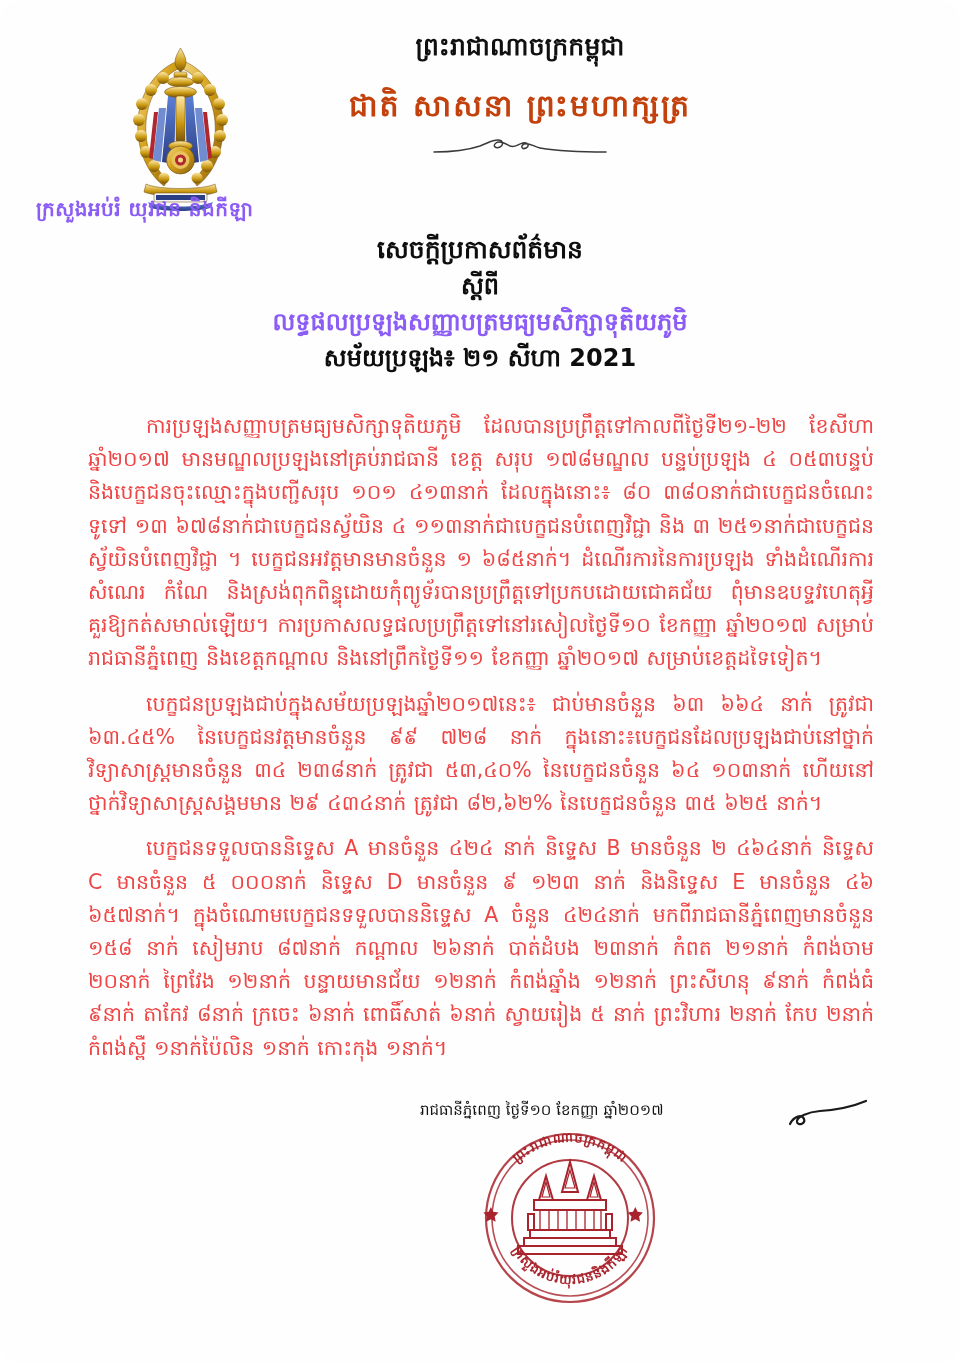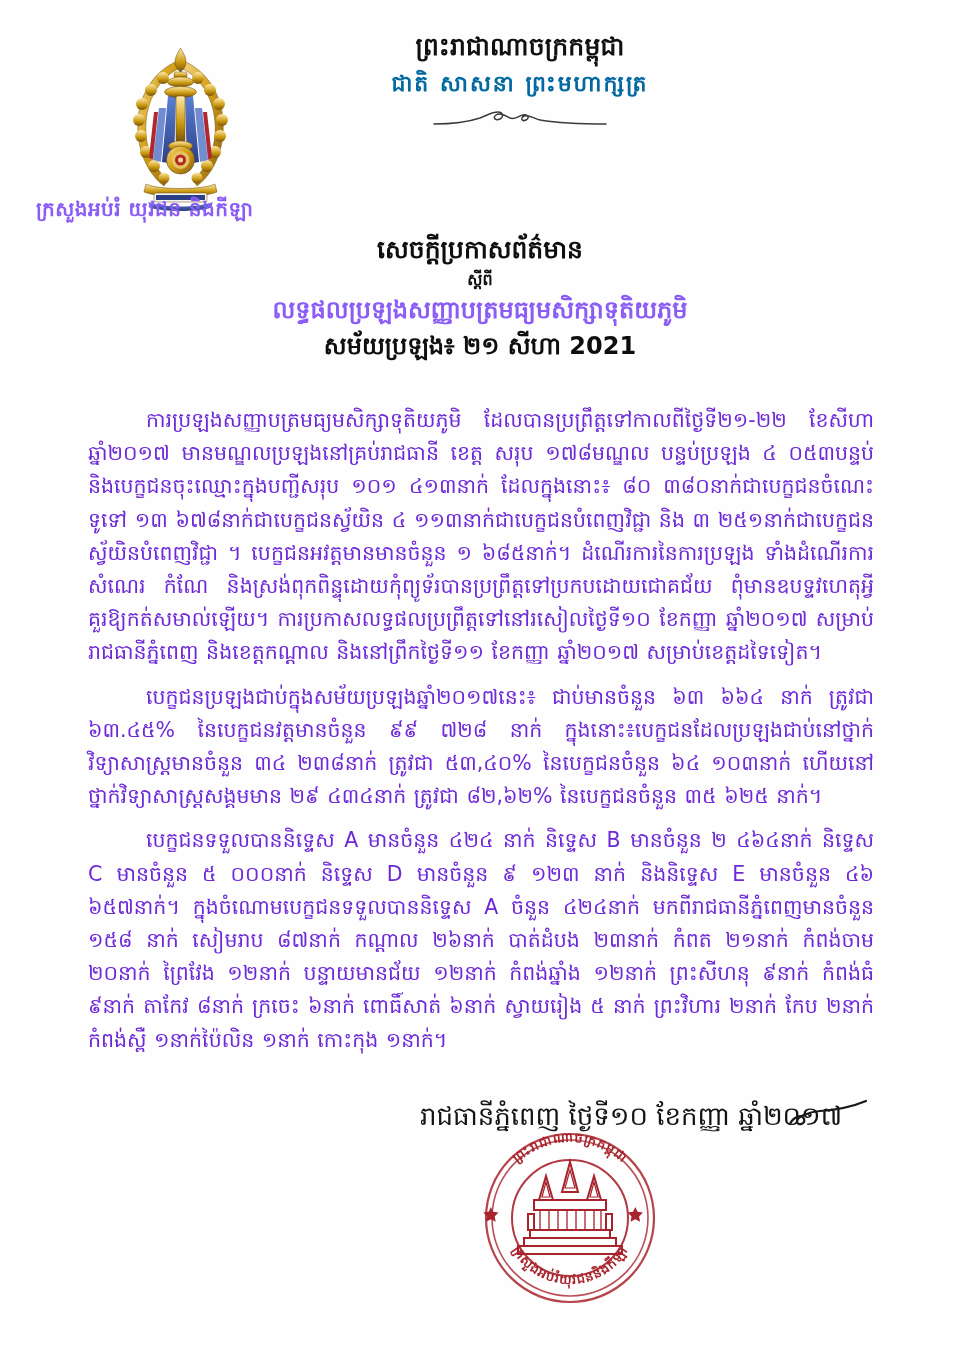--- a/index.html
+++ b/index.html
@@ -43,26 +43,26 @@
     text-align: center;
   }
   .kingdom-line {
     font-size: 25px;
     font-weight: 700;
     line-height: 1.35;
     letter-spacing: 0.2px;
     color: #101010;
   }
   .motto-line {
-    font-size: 22px;
+    font-size: 30px;
     font-weight: 700;
     line-height: 1.5;
     letter-spacing: 2px;
-    color: #0369a1;
-    margin-top: 3px;
+    color: #c2410c;
+    margin-top: 19px;
   }
   .flourish {
     margin: 6px auto 0;
     width: 180px;
     height: 26px;
   }
   .flourish svg { display:block; width: 180px; height: 26px; }
 
   
   .ministry {
@@ -83,21 +83,21 @@
     width: 720px;
     text-align: center;
   }
   .title-main {
     font-size: 25px;
     font-weight: 700;
     line-height: 1.45;
     color: #0e0e0e;
   }
   .title-sub {
-    font-size: 16px;
+    font-size: 24px;
     font-weight: 700;
     line-height: 1.5;
     color: #0e0e0e;
   }
   .title-topic {
     font-size: 24px;
     font-weight: 700;
     line-height: 1.5;
     color: #8b5cf6;
   }
@@ -114,32 +114,32 @@
     left: 88px;
     top: 398px;
     width: 786px;
   }
   .para {
     font-size: 20.5px;
     line-height: 1.62;
     text-align: justify;
     text-align-last: left;
     text-justify: inter-word;
-    color: #6d28d9;
-    margin: 6px 0 11px 0;
+    color: #ef4444;
+    margin: 12px 0 11px 0;
     word-spacing: 1px;
   }
   .para.indent { text-indent: 58px; }
 
   
   .sign-line {
     position: absolute;
     left: 420px;
     top: 1100px;
-    font-size: 26px;
+    font-size: 15px;
     color: #131313;
     white-space: nowrap;
   }
   .signature-mark {
     position: absolute;
     left: 788px;
     top: 1098px;
     width: 80px;
     height: 36px;
   }

